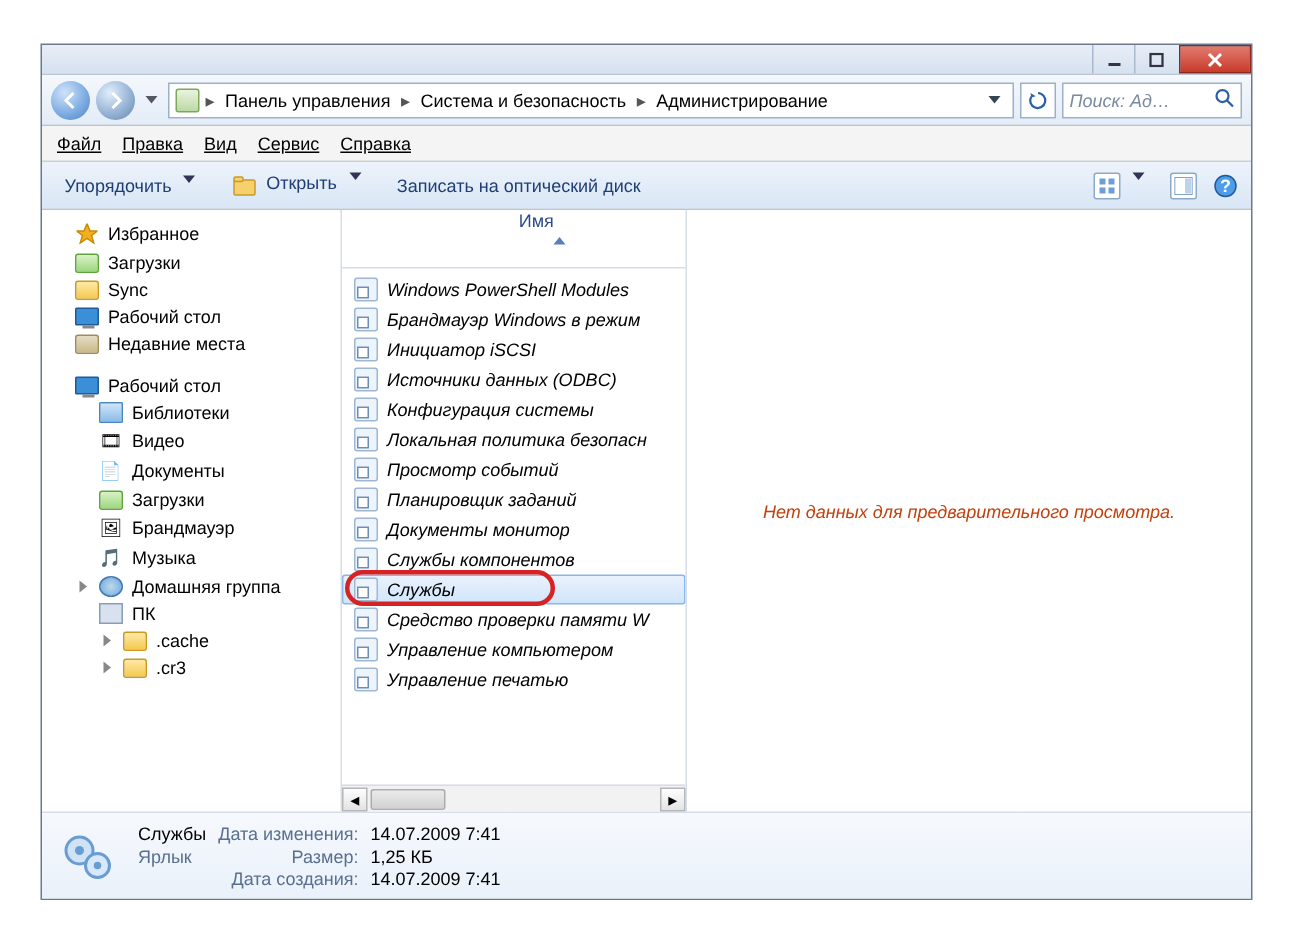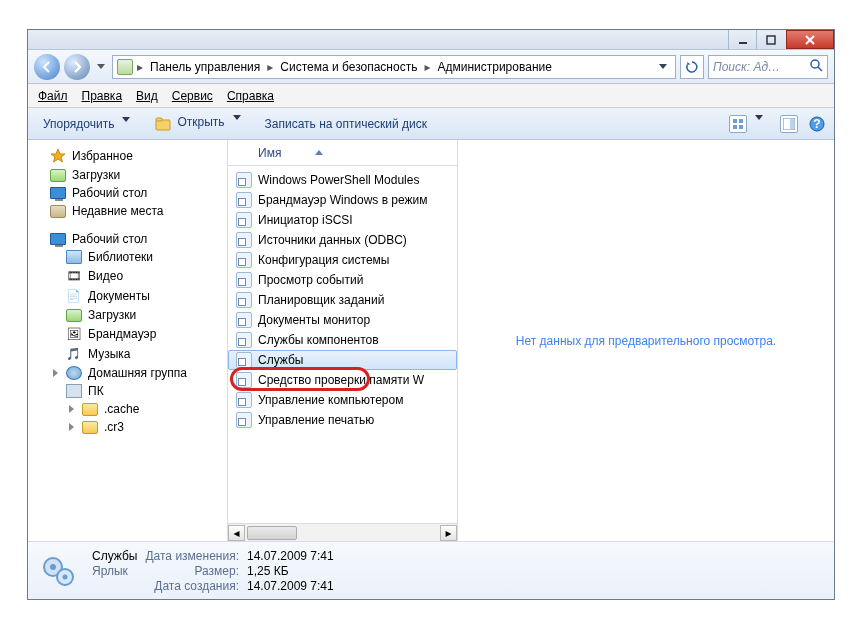--- a/index.html
+++ b/index.html
@@ -52,32 +52,32 @@
   .ico-folder.green { background:linear-gradient(#d9f2c8,#9dd67e); border-color:#5fa53c;}
   .ico-monitor { width:16px;height:12px; background:#3b8fd6; border:1px solid #1e5a99; border-radius:1px; position:relative;}
   .ico-monitor::after{content:"";position:absolute;bottom:-3px;left:4px;width:8px;height:2px;background:#888;}
   .ico-lib { background:linear-gradient(#cfe6f9,#8bbbe8); border:1px solid #4d86bf; width:16px;height:14px; border-radius:1px;}
   .ico-pc { width:16px;height:14px; background:#d8e2ee; border:1px solid #8a9db6;}
   .ico-hg { width:16px;height:14px; border-radius:50%; background:radial-gradient(circle,#bcd9ef,#6fa6d8); border:1px solid #3f79b6;}
   .ico-shortcut { width:16px;height:16px; background:#eef4fb; border:1px solid #9db7d5; border-radius:2px; position:relative;}
   .ico-shortcut::after{content:"";position:absolute;left:1px;bottom:1px;width:6px;height:6px;background:#fff;border:1px solid #6c8db5;}
   
   .filepane { width:230px; border-right:1px solid #d6dde8; display:flex; flex-direction:column; }
-  .col-header { height:26px; border-bottom:1px solid #d6dde8; display:flex; align-items:center; padding-left:30px; color:#2a4b8d; gap:4px;}
+  .col-header { height:39px; border-bottom:1px solid #d6dde8; display:flex; align-items:center; padding-left:30px; color:#2a4b8d; gap:4px;flex-direction:column;}
   .col-header .sort-arr { width:0;height:0;border-left:4px solid transparent;border-right:4px solid transparent;border-bottom:5px solid #5a7fbf; margin-left:30px;}
   .filelist { flex:1; overflow:hidden; padding-top:4px;}
   .file-item { display:flex; align-items:center; gap:6px; padding:2px 4px 2px 8px; white-space:nowrap;}
   .file-item.selected { background:linear-gradient(#e9f2fd,#d1e5fb); border:1px solid #8ab6ea; border-radius:2px; padding:1px 3px 1px 7px;}
   .file-item .ico-shortcut { flex:0 0 16px;}
   .highlight-ring { position:absolute; border:3px solid #d62222; border-radius:18px; pointer-events:none; }
   .hscroll { height:18px; border-top:1px solid #d6dde8; background:#f2f2f2; display:flex; align-items:center;}
   .hscroll .arrow { width:17px;height:16px; background:linear-gradient(#fefefe,#e3e3e3); border:1px solid #b6b6b6; display:flex;align-items:center;justify-content:center;}
   .hscroll .thumb { width:50px;height:14px;background:linear-gradient(#eaeaea,#d2d2d2);border:1px solid #acacac;border-radius:2px;margin-left:2px;}
   
-  .preview { flex:1; display:flex; align-items:center; justify-content:center; color:#3b82f6;}
+  .preview { flex:1; display:flex; align-items:center; justify-content:center; color:#c2410c;font-style:italic;}
   
   .details { height:58px; border-top:1px solid #d6dde8; background:linear-gradient(#f6f9fd,#eaf1fa); display:flex; align-items:center; padding:4px 10px; gap:12px;}
   .details .big-icon { width:42px;height:42px; display:flex; align-items:center; justify-content:center;}
   .details-grid { display:grid; grid-template-columns:auto auto auto; column-gap:8px; row-gap:1px; align-items:center;}
   .details-grid .k { color:#5a6f8f; text-align:right;}
   .details-grid .name { color:#000;}
   .tri-down { width:0;height:0;border-left:4px solid transparent;border-right:4px solid transparent;border-top:5px solid #556;}
   .tri-right { width:0;height:0;border-top:4px solid transparent;border-bottom:4px solid transparent;border-left:5px solid #888;}
 </style>
 </head>
@@ -206,20 +206,24 @@
                   <path d="M7 0 L9 5 L14 5 L10 8 L11.5 13 L7 10 L2.5 13 L4 8 L0 5 L5 5 Z"></path>
                 </svg>
               </span>
               <span>Избранное</span>
             </div>
         <div class="tree-item lv1">
               <span class="ico ico-folder green"></span>
               <span>Загрузки</span>
             </div>
         <div class="tree-item lv1">
+              <span class="ico ico-folder"></span>
+              <span>Sync</span>
+            </div>
+        <div class="tree-item lv1">
               <span class="ico ico-monitor"></span>
               <span>Рабочий стол</span>
             </div>
         <div class="tree-item lv1">
               <span class="ico ico-folder" style="background:linear-gradient(#e6ddc4,#c9b986);border-color:#a0895a"></span>
               <span>Недавние места</span>
             </div>
       </div>
       <div class="tree-group">
         <div class="tree-item">
@@ -279,40 +283,44 @@
               <span>.cr3</span>
             </div>
       </div>
     </div>
 
     <div class="filepane">
       <div class="col-header">
         <span>Имя</span>
         <span class="sort-arr"></span>
       </div>
-      <div class="filelist" id="filelist" style="position:relative;">
+      <div class="filelist" id="filelist" style="position:relative;font-style:italic;">
             <div class="file-item">
               <span class="ico-shortcut"></span>
               <span>Windows PowerShell Modules</span>
             </div>
             <div class="file-item">
               <span class="ico-shortcut"></span>
               <span>Брандмауэр Windows в режим</span>
             </div>
             <div class="file-item">
               <span class="ico-shortcut"></span>
               <span>Инициатор iSCSI</span>
             </div>
             <div class="file-item">
               <span class="ico-shortcut"></span>
               <span>Источники данных (ODBC)</span>
             </div>
             <div class="file-item">
               <span class="ico-shortcut"></span>
               <span>Конфигурация системы</span>
+            </div>
+            <div class="file-item">
+              <span class="ico-shortcut"></span>
+              <span>Локальная политика безопасн</span>
             </div>
             <div class="file-item">
               <span class="ico-shortcut"></span>
               <span>Просмотр событий</span>
             </div>
             <div class="file-item">
               <span class="ico-shortcut"></span>
               <span>Планировщик заданий</span>
             </div>
             <div class="file-item">

